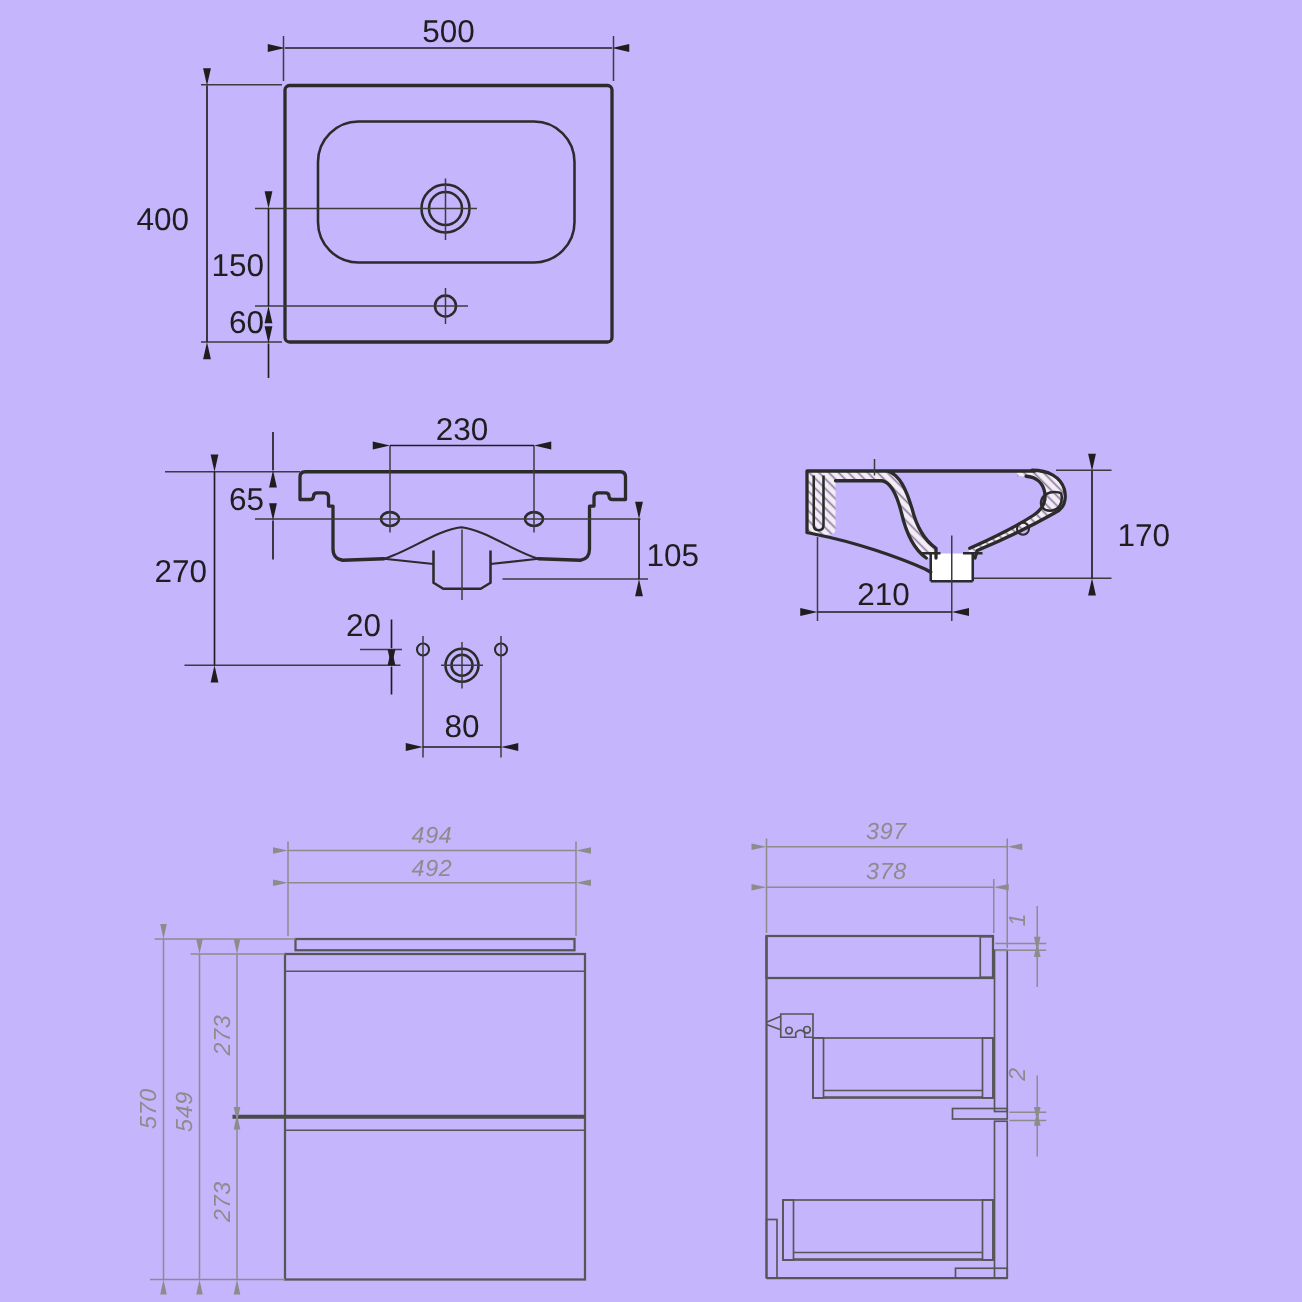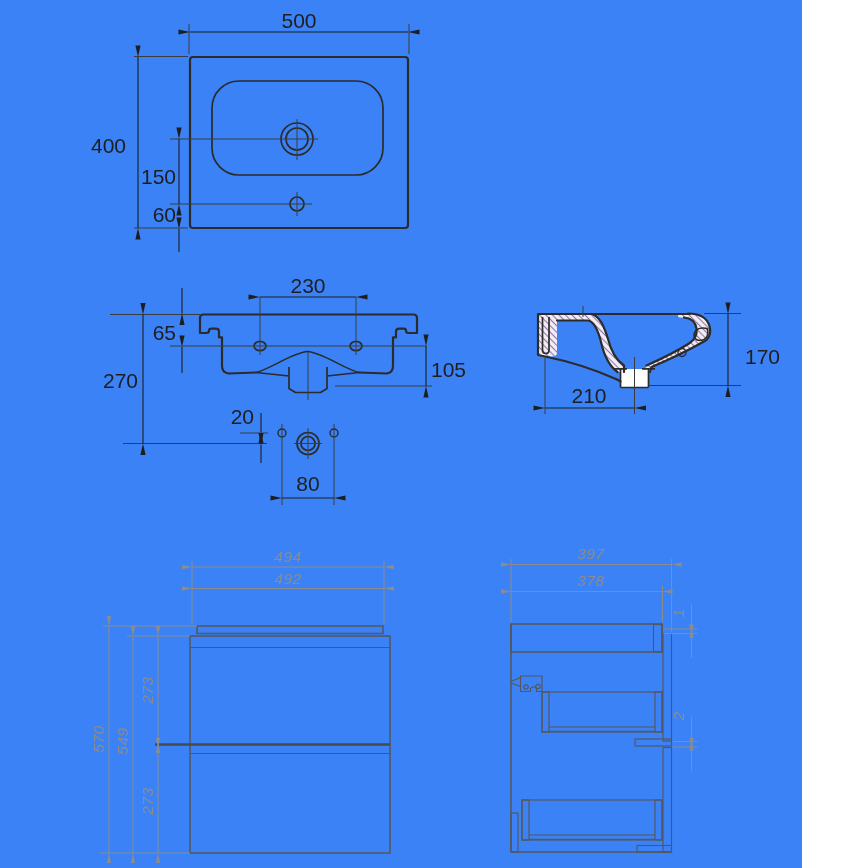--- a/index.html
+++ b/index.html
@@ -1,16 +1,16 @@
 <!DOCTYPE html>
 <html><head>
 <meta charset="utf-8">
 <style>
   html,body{margin:0;padding:0;background:#ffffff;}
-  .stage{position:relative;width:802px;height:868px;background:#3b82f6;overflow:hidden;}
+  .stage{position:relative;width:868px;height:868px;background:#c4b5fd;overflow:hidden;}
   svg{position:absolute;left:0;top:0;}
   
   .bo {stroke:#2b2b2b;stroke-width:2.2;fill:none;stroke-linejoin:round;stroke-linecap:round;}
   .bo2{stroke:#2b2b2b;stroke-width:1.7;fill:none;stroke-linejoin:round;}
   .bo3{stroke:#2b2b2b;stroke-width:1.4;fill:none;}
   .cln{stroke:#3c3c3c;stroke-width:1;fill:none;}
   .dim{stroke:#1e1e1e;stroke-width:1.1;fill:none;}
   
   .co {stroke:#565656;stroke-width:1.5;fill:none;}
   .co1{stroke:#565656;stroke-width:1.1;fill:none;}

